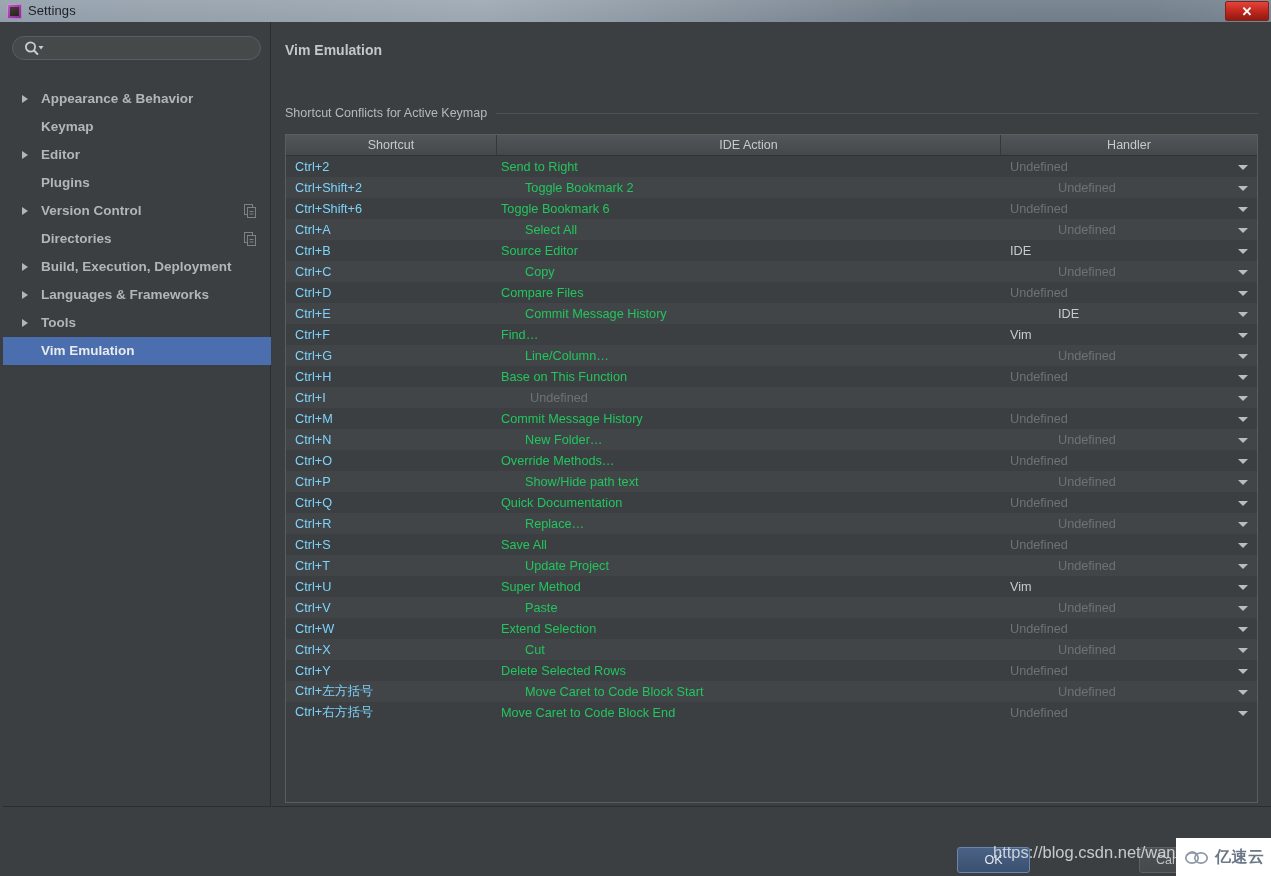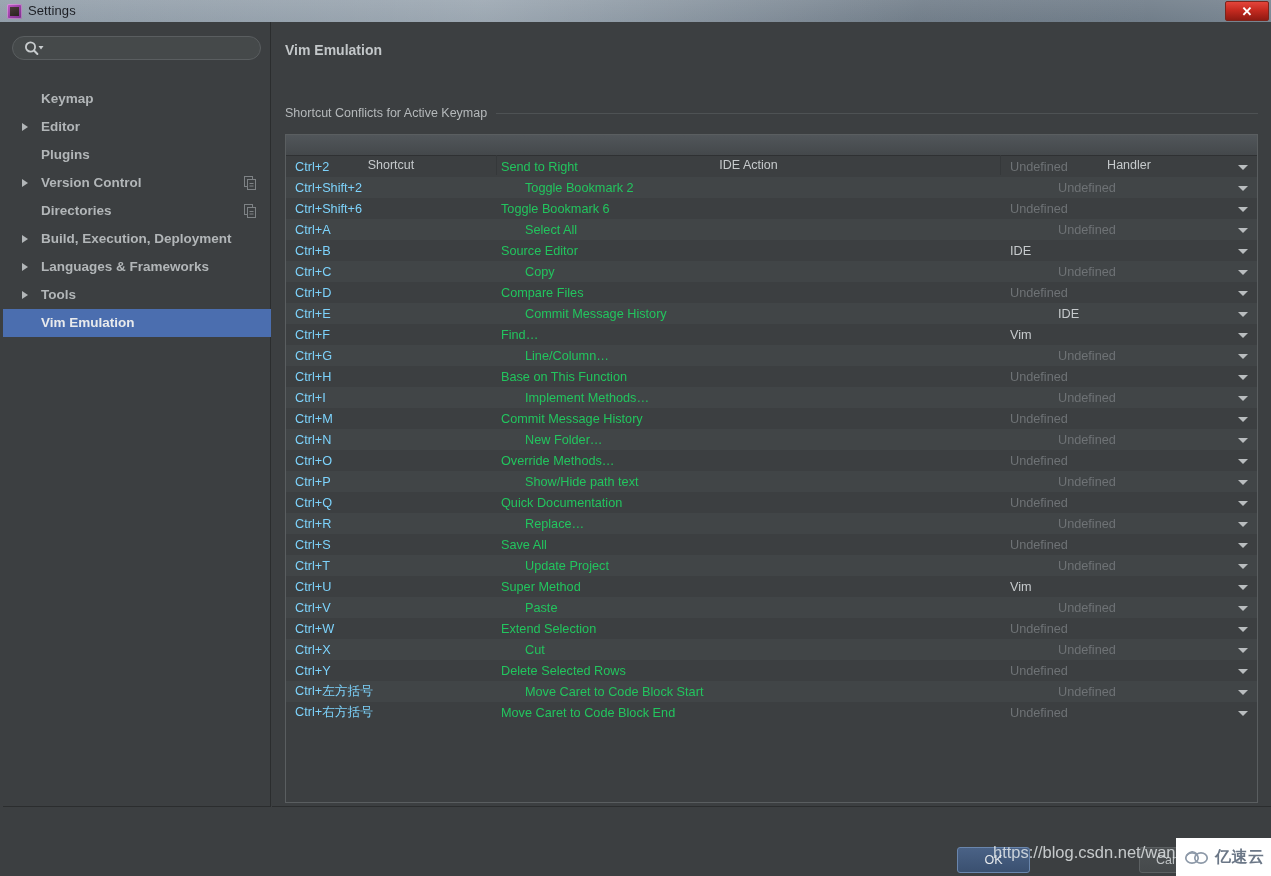--- a/index.html
+++ b/index.html
@@ -164,21 +164,20 @@
   }
   #table-head {
     display: flex; height: 21px;
     background: linear-gradient(180deg, #51565a 0%, #44484b 100%);
     border-bottom: 1px solid #2f3133;
     font-size: 12.5px; color: #c6cacc;
   }
   .th {
     display: flex; align-items: center; justify-content: center;
     height: 100%;
-    margin-top: 20px;
   }
   .th.c1 { width: 211px; border-right: 1px solid #35383a; }
   .th.c2 { width: 504px; border-right: 1px solid #35383a; }
   .th.c3 { flex: 1; }
 
   .trow {
     display: flex; height: 21px; font-size: 12.7px;
   }
   .trow.odd  { background: #3c3f41; }
   .trow.even { background: #414547; gap: 24px; }
@@ -267,20 +266,21 @@
       <div id="search-wrap">
         <input id="search-input" type="text" placeholder="" style="">
         <svg id="search-icon" viewBox="0 0 22 16">
           <circle cx="7.5" cy="7" r="4.6" fill="none" stroke="#c8ccce" stroke-width="1.8"></circle>
           <line x1="11" y1="10.5" x2="14.4" y2="14" stroke="#c8ccce" stroke-width="2" stroke-linecap="round"></line>
           <path d="M15.5 6 L20.5 6 L18 9.5 Z" fill="#c8ccce"></path>
         </svg>
       </div>
 
       <div class="tree" id="tree">
+          <div class="tree-row"><span class="arrow"></span><span>Appearance &amp; Behavior</span></div>
           <div class="tree-row"><span>Keymap</span></div>
           <div class="tree-row"><span class="arrow"></span><span>Editor</span></div>
           <div class="tree-row"><span>Plugins</span></div>
           <div class="tree-row"><span class="arrow"></span><span>Version Control</span><svg class="copy-icon" viewBox="0 0 13 14">
               <rect x="0.5" y="0.5" width="8" height="10" fill="none" stroke="#7e8285"></rect>
               <rect x="3.5" y="3.5" width="8" height="10" fill="#3c3f41" stroke="#7e8285"></rect>
               <line x1="5.5" y1="7.5" x2="9.5" y2="7.5" stroke="#7e8285"></line>
               <line x1="5.5" y1="10" x2="9.5" y2="10" stroke="#7e8285"></line>
             </svg></div>
           <div class="tree-row"><span>Directories</span><svg class="copy-icon" viewBox="0 0 13 14">
@@ -398,21 +398,20 @@
             <div class="trow odd">
               <div class="td c1">Ctrl+H</div>
               <div class="td c2">Base on This Function</div>
               <div class="td c3 undefined-val">
                 <span>Undefined</span>
                 <span class="caret"></span>
               </div>
             </div>
             <div class="trow even">
               <div class="td c1">Ctrl+I</div>
-              <div class="td c2">Implement Methods…</div>
               <div class="td c3 undefined-val">
                 <span>Undefined</span>
                 <span class="caret"></span>
               </div>
             </div>
             <div class="trow odd">
               <div class="td c1">Ctrl+M</div>
               <div class="td c2">Commit Message History</div>
               <div class="td c3 undefined-val">
                 <span>Undefined</span>

